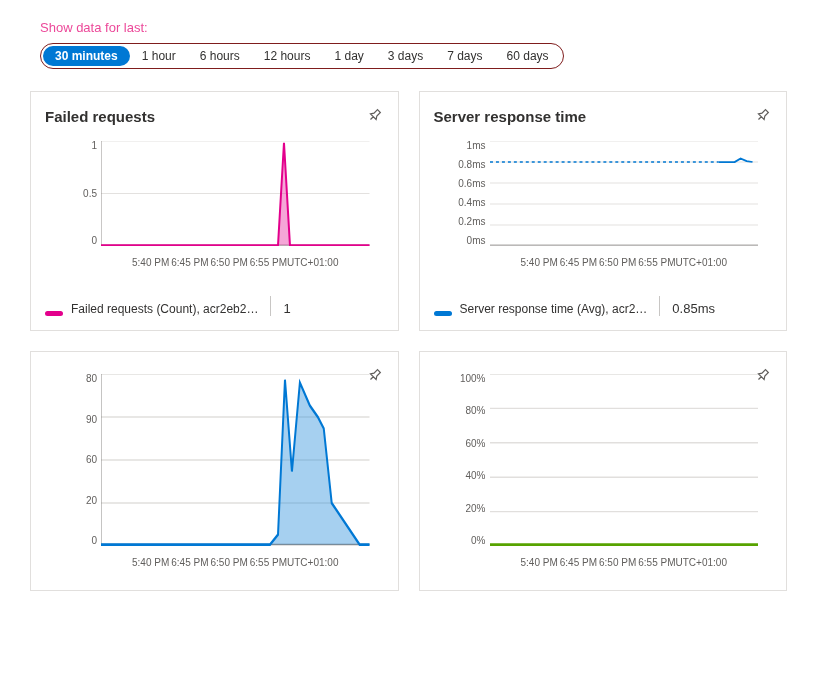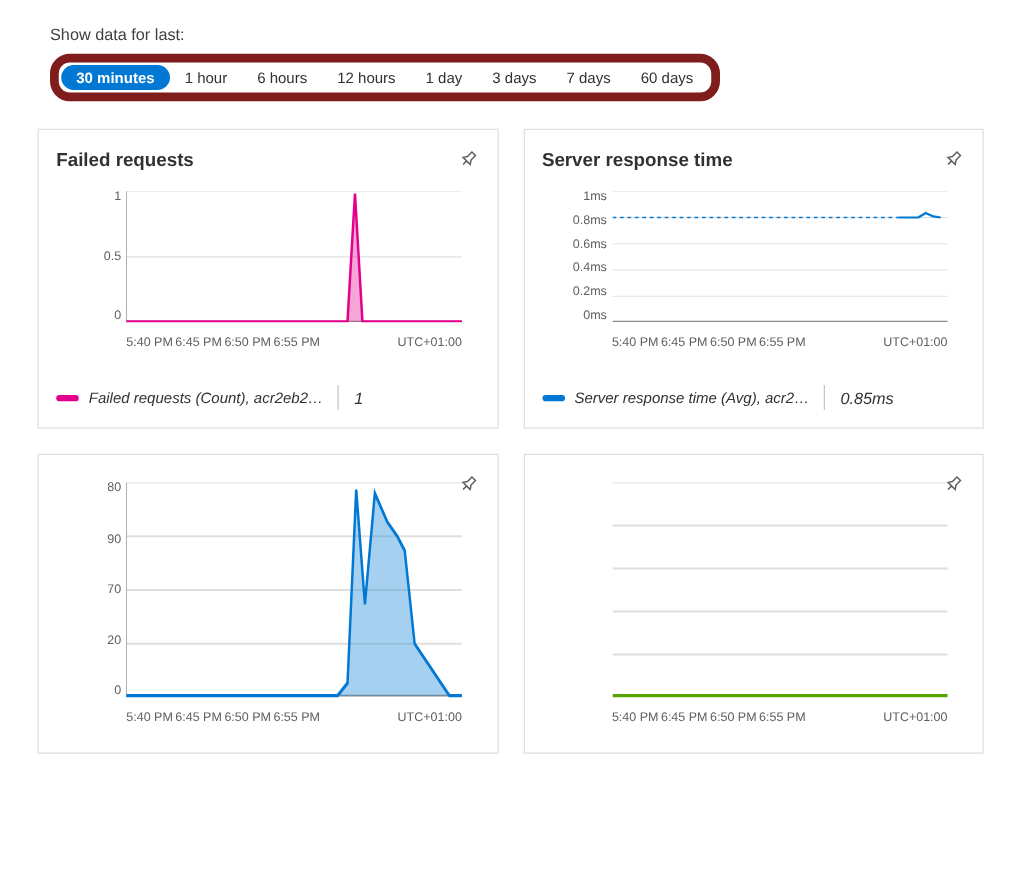--- a/index.html
+++ b/index.html
@@ -6,28 +6,28 @@
     body {
       font-family: "Segoe UI", -apple-system, sans-serif;
       font-size: 13px;
       color: #323130;
       background: #fff;
       padding: 20px 30px;
       width: 817px;
     }
     .time-label {
       font-size: 13px;
-      color: #404040;
+      color: #ec4899;
       margin-bottom: 8px;
       margin-left: 10px;
     }
     .time-range {
       display: inline-flex;
       align-items: center;
-      border: 7px solid #7f1d1d;
+      border: 1px solid #7f1d1d;
       border-radius: 16px;
       padding: 2px;
       margin-bottom: 22px;
       margin-left: 10px;
     }
     .time-btn {
       border: none;
       background: transparent;
       padding: 3px 12px;
       font-size: 12px;
@@ -97,32 +97,31 @@
       right: 8px;
       top: 0;
       bottom: 30px;
     }
     .x-axis {
       position: absolute;
       left: 50px;
       right: 8px;
       bottom: 8px;
       display: flex;
-      justify-content: space-between;
+      justify-content: center;
       font-size: 10px;
       color: #605e5c;
     }
     .x-times { display: flex; gap: 2px; }
     .legend {
       display: flex;
-      align-items: center;
+      align-items: flex-end;
       gap: 8px;
       margin-top: 14px;
       padding-top: 6px;
-      font-style: italic;
     }
     .legend-swatch {
       width: 18px;
       height: 5px;
       border-radius: 3px;
       flex: none;
     }
     .legend-label {
       font-size: 12px;
       color: #323130;
@@ -253,21 +252,21 @@
   <div class="card">
     <button class="pin-btn">
       <svg viewBox="0 0 16 16" fill="none" stroke="currentColor" stroke-width="1.2">
         <path d="M6 2 L10 2 L10 7 L12 10 L4 10 L6 7 Z M8 10 L8 14"></path>
       </svg>
     </button>
     <div class="chart-area">
       <div class="y-ticks">
         <span class="tick">80</span>
         <span class="tick">90</span>
-        <span class="tick">70</span>
+        <span class="tick">60</span>
         <span class="tick">20</span>
         <span class="tick">0</span>
       </div>
       <div class="plot">
         <svg viewBox="0 0 270 120" preserveAspectRatio="none" width="100%" height="100%">
           <line x1="0" y1="0" x2="270" y2="0" stroke="#e1dfdd"></line>
           <line x1="0" y1="30" x2="270" y2="30" stroke="#e1dfdd"></line>
           <line x1="0" y1="60" x2="270" y2="60" stroke="#e1dfdd"></line>
           <line x1="0" y1="90" x2="270" y2="90" stroke="#e1dfdd"></line>
           <line x1="0" y1="119" x2="270" y2="119" stroke="#8a8886"></line>
@@ -288,20 +287,28 @@
     </div>
   </div>
 
   <div class="card">
     <button class="pin-btn">
       <svg viewBox="0 0 16 16" fill="none" stroke="currentColor" stroke-width="1.2">
         <path d="M6 2 L10 2 L10 7 L12 10 L4 10 L6 7 Z M8 10 L8 14"></path>
       </svg>
     </button>
     <div class="chart-area">
+      <div class="y-ticks">
+        <span class="tick">100%</span>
+        <span class="tick">80%</span>
+        <span class="tick">60%</span>
+        <span class="tick">40%</span>
+        <span class="tick">20%</span>
+        <span class="tick">0%</span>
+      </div>
       <div class="plot">
         <svg viewBox="0 0 270 120" preserveAspectRatio="none" width="100%" height="100%">
           <line x1="0" y1="0" x2="270" y2="0" stroke="#e1dfdd"></line>
           <line x1="0" y1="24" x2="270" y2="24" stroke="#e1dfdd"></line>
           <line x1="0" y1="48" x2="270" y2="48" stroke="#e1dfdd"></line>
           <line x1="0" y1="72" x2="270" y2="72" stroke="#e1dfdd"></line>
           <line x1="0" y1="96" x2="270" y2="96" stroke="#e1dfdd"></line>
           <line x1="0" y1="119" x2="270" y2="119" stroke="#57a300" stroke-width="2"></line>
         </svg>
       </div>

